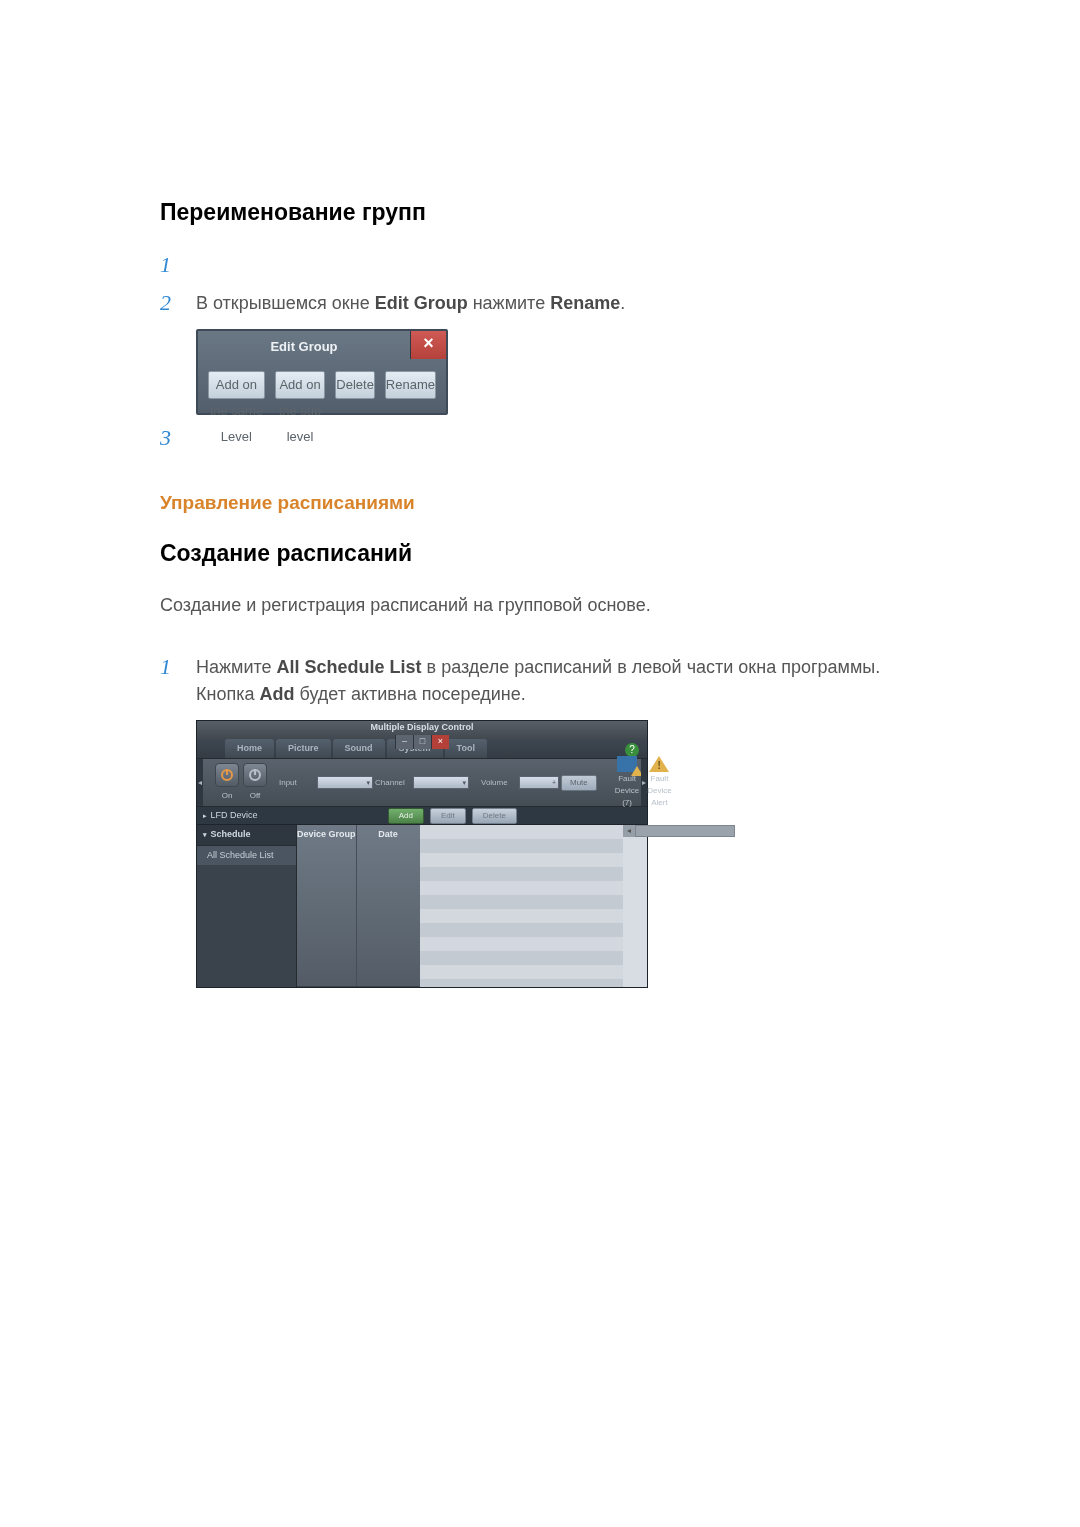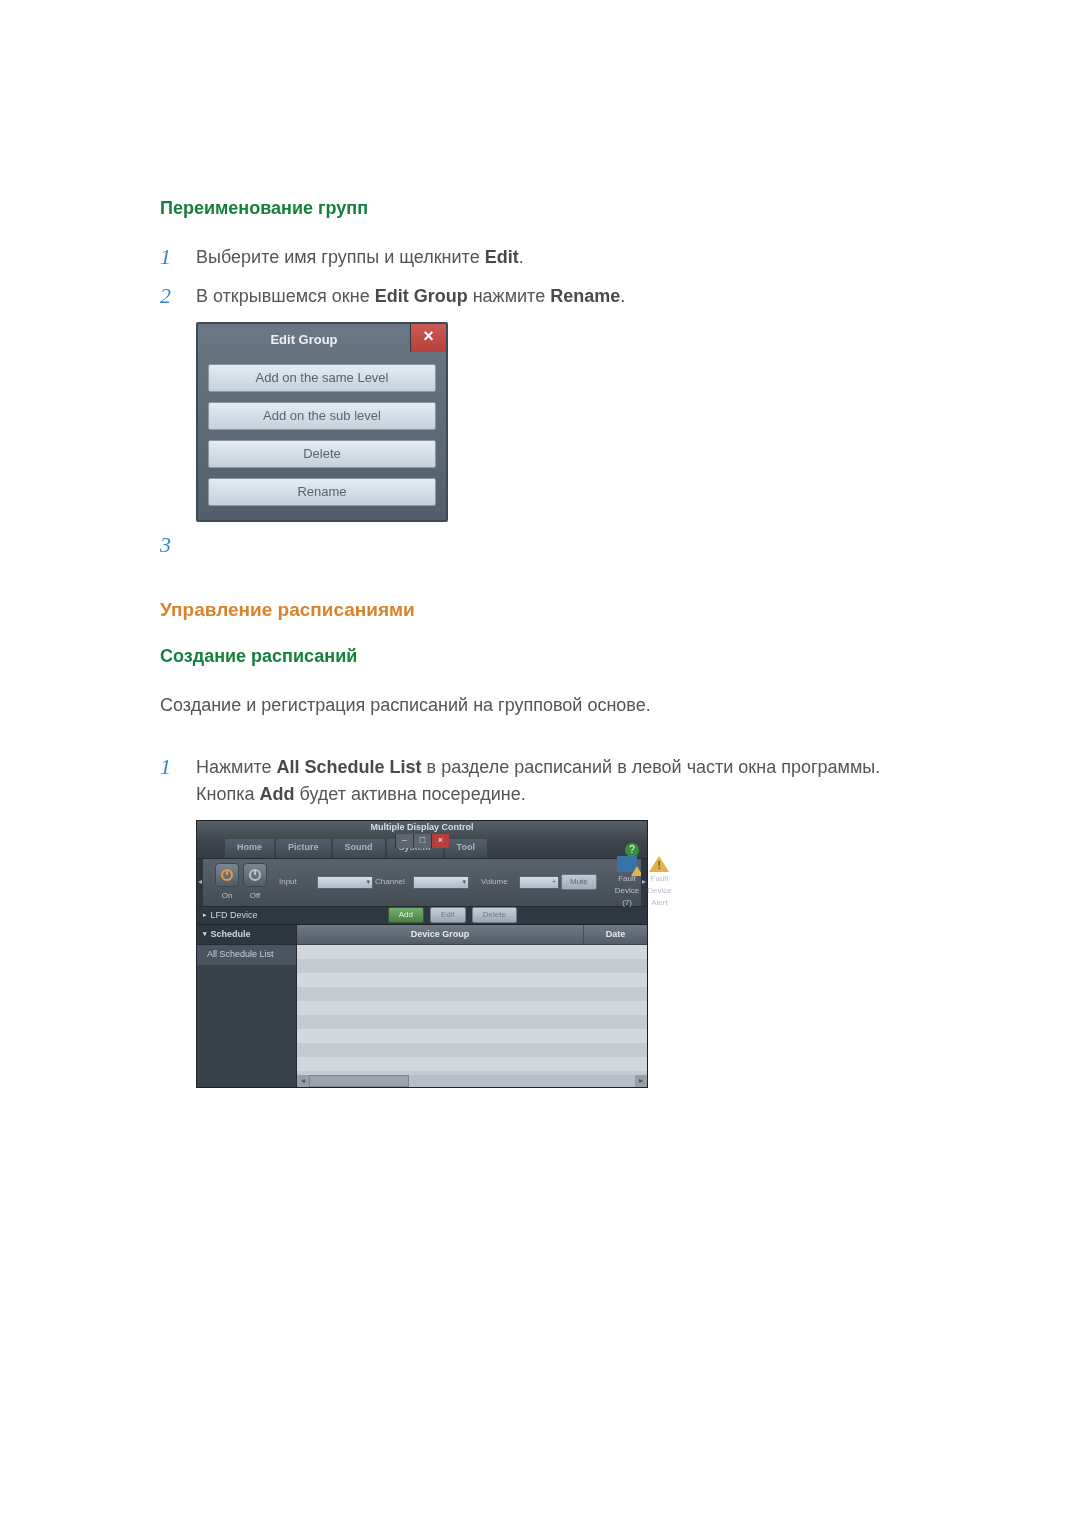--- a/index.html
+++ b/index.html
@@ -8,23 +8,23 @@
     background: #fff;
     font-family: Arial, Helvetica, sans-serif;
     color: #555;
     font-size: 18px;
     line-height: 1.5;
   }
   .page {
     padding: 195px 160px 560px 160px;
   }
   .h-sub {
-    color: #15803d;
-    font-weight: bold;
-    font-size: 18px;
+    color: #000000;
+    font-weight: bold;
+    font-size: 23px;
     margin-bottom: 22px;
   }
   ol.steps {
     list-style: none;
     padding: 0;
   }
   ol.steps > li {
     display: flex;
     align-items: flex-start;
     gap: 18px;
@@ -69,21 +69,21 @@
     font-weight: bold;
     text-align: center;
     line-height: 24px;
     border-left: 1px solid #2f3741;
     cursor: pointer;
   }
   .edit-group-body {
     margin-top: 12px;
     padding: 0 10px;
     display: flex;
-    flex-direction: column;
+    flex-direction: row;
     gap: 10px;
   }
   .edit-group-btn {
     background: linear-gradient(#e4ecf3, #c4d0db);
     border: 1px solid #8b98a4;
     border-radius: 2px;
     height: 28px;
     line-height: 26px;
     text-align: center;
     font-size: 13px;
@@ -269,21 +269,21 @@
     font-weight: bold;
     cursor: pointer;
   }
   .side-item {
     background: #4a5561;
     padding: 3px 10px;
     color: #c7d0d9;
     border-bottom: 1px solid #394149;
     cursor: pointer;
   }
-  .mdc-main { flex: 1; display: flex; flex-direction: column; background: #d7dde3; position: relative; justify-content: flex-end; }
+  .mdc-main { flex: 1; display: flex; flex-direction: row; background: #d7dde3; position: relative; justify-content: flex-end; }
   .main-head {
     display: flex;
     background: linear-gradient(#6f7a86, #535c66);
     border-bottom: 1px solid #3a434b;
   }
   .main-head-col {
     font-size: 9px; color: #e5eaef; font-weight: bold; padding: 3px 0;
     text-align: center;
   }
   .col-group { flex: 1; }
@@ -297,23 +297,20 @@
 </head>
 <body>
 
 <div class="page">
 
   <div class="h-sub">Переименование групп</div>
 
   <ol class="steps">
     <li>
       <span class="step-num">1</span>
-      <span class="step-text">
-        <span>Выберите имя группы и щелкните </span><b>Edit</b><span>.</span>
-      </span>
     </li>
     <li>
       <span class="step-num">2</span>
       <span class="step-text">
         <span>В открывшемся окне </span><b>Edit Group</b><span> нажмите </span><b>Rename</b><span>.</span>
       </span>
     </li>
   </ol>
 
   

